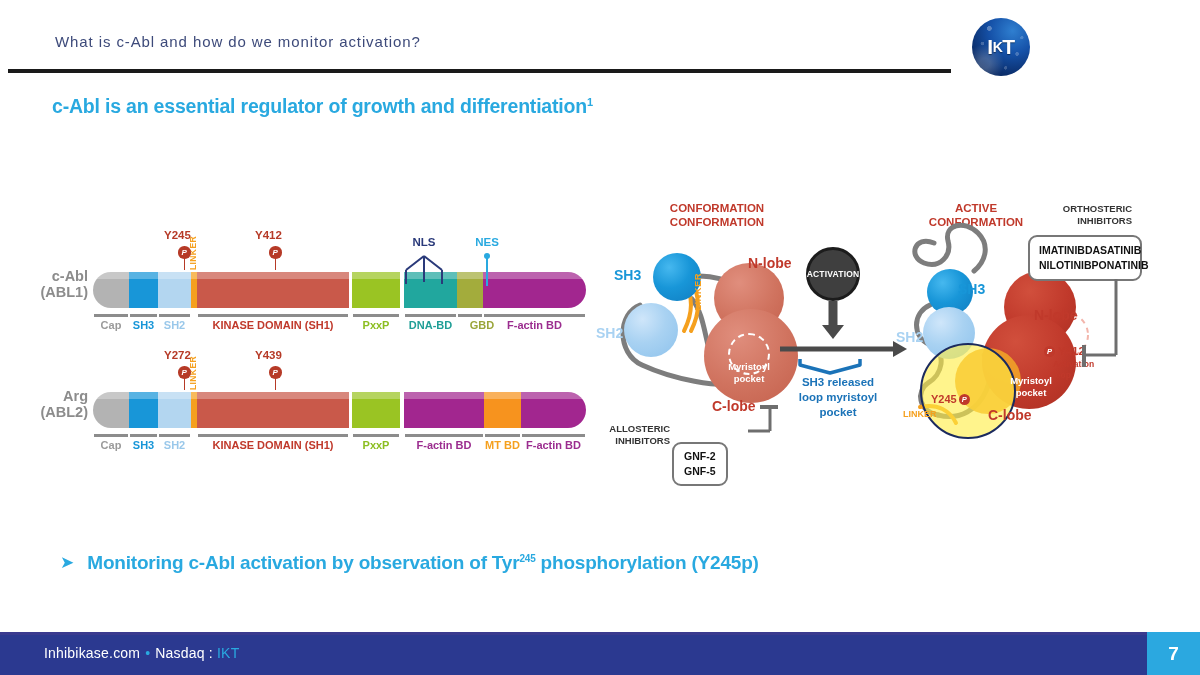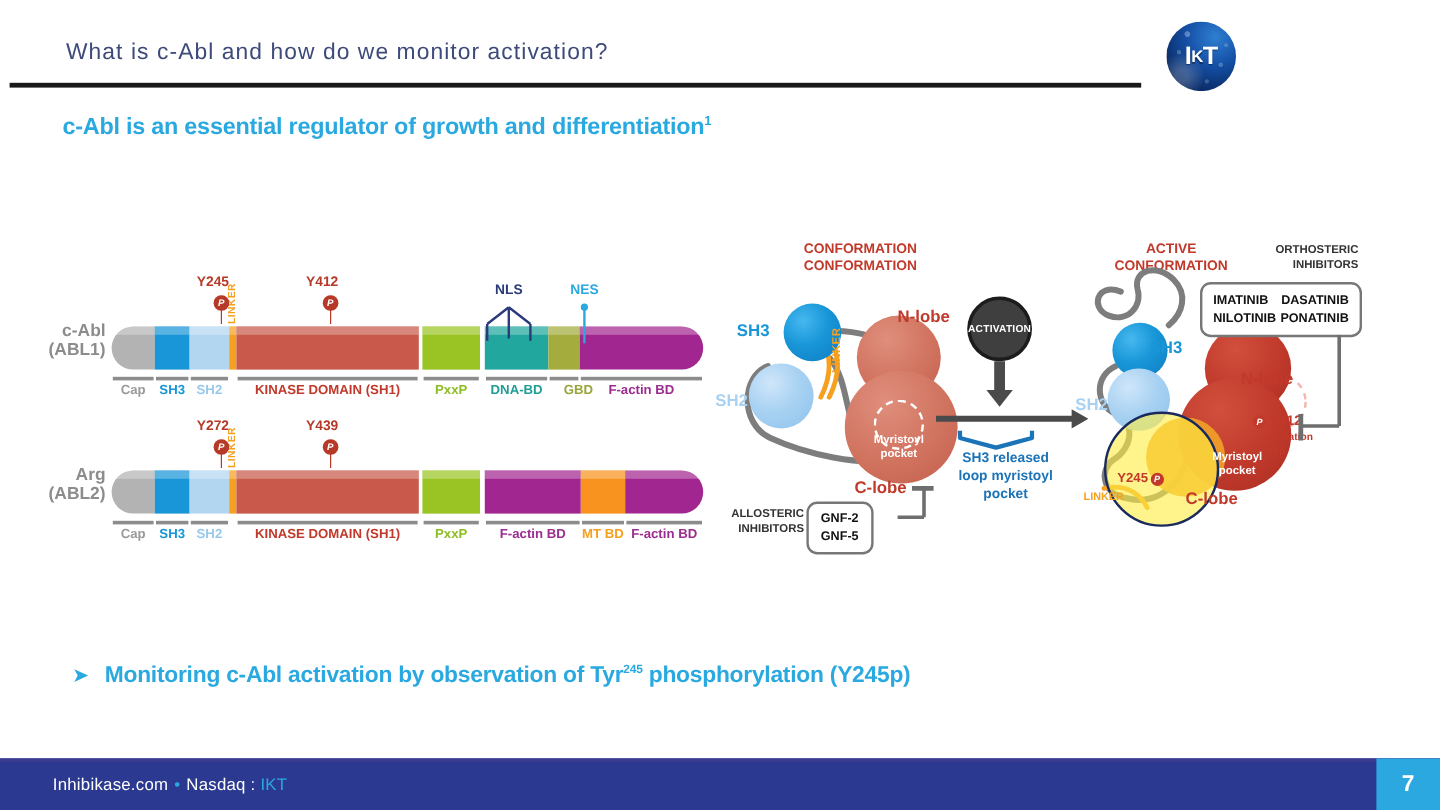--- a/index.html
+++ b/index.html
@@ -7,21 +7,21 @@
   body {
     width: 1200px; height: 675px;
     font-family: "Liberation Sans", sans-serif;
     position: relative; overflow: hidden;
   }
   .slide { position: absolute; inset: 0; background: #fff; }
 
   
   .hdr-title {
     position: absolute; left: 55px; top: 33px;
-    font-size: 19px; letter-spacing: .9px;
+    font-size: 15px; letter-spacing: .9px;
     color: #3d4a7a; font-weight: 400; white-space: nowrap;
   }
   .hdr-rule {
     position: absolute; left: 8px; top: 69px; width: 943px; height: 4px;
     background: #1a1a1a;
   }
   .logo-wrap { position: absolute; left: 972px; top: 18px; width: 212px; height: 58px; }
   .logo-ball {
     position: absolute; left: 0; top: 0; width: 58px; height: 58px; border-radius: 50%;
     background:
@@ -121,21 +121,21 @@
     background: #3f3f3f; border: 3px solid #1c1c1c; color: #fff;
     display: flex; align-items: center; justify-content: center;
     font-size: 8.5px; font-weight: 700; letter-spacing: .2px;
   }
   .box-inh {
     position: absolute; border: 2px solid #777; border-radius: 9px; background: #fff;
     font-size: 10.5px; font-weight: 700; color: #111; padding: 6px 9px; line-height: 1.45;
   }
   .box-gnf {
     position: absolute; border: 2px solid #777; border-radius: 9px; background: #fff;
-    font-size: 10.5px; font-weight: 700; color: #111; padding: 5px 10px; line-height: 1.45; text-align: center;
+    font-size: 10.5px; font-weight: 700; color: #111; padding: 5px 10px; line-height: 1.45; text-align: center; margin-top: 24px;
   }
   .mini-lab { position: absolute; font-size: 9.5px; font-weight: 700; color: #333; line-height: 1.3; text-align: right; }
   .hl-circle {
     position: absolute; border-radius: 50%; border: 2.5px solid #1b2a5e;
     background: rgba(255,238,70,.62);
   }
   .arrow-txt { position: absolute; font-size: 11.5px; font-weight: 700; color: #1b73b8; text-align: center; line-height: 1.3; }
 </style>
 </head>
 <body>
@@ -388,21 +388,21 @@
     </div>
     <div style="position:absolute; left:453px; top:174px; font-size:8.5px; font-weight:700; color:#C0392B; line-height:1.25;">
       <div>Activation</div>
       <div>loop</div>
     </div>
 
     <div class="mini-lab" style="left:390px; top:18px; width:142px;">
       <div>ORTHOSTERIC</div>
       <div>INHIBITORS</div>
     </div>
-    <div class="box-inh" style="left:400px; top:50px; width:135px;">
+    <div class="box-inh" style="left:428px; top:50px; width:114px;">
       <div style="display:flex; justify-content:space-between;">
         <span>IMATINIB</span>
         <span>DASATINIB</span>
       </div>
       <div style="display:flex; justify-content:space-between;">
         <span>NILOTINIB</span>
         <span>PONATINIB</span>
       </div>
     </div>
     <svg style="position:absolute;left:470px;top:94px;width:90px;height:90px;">

